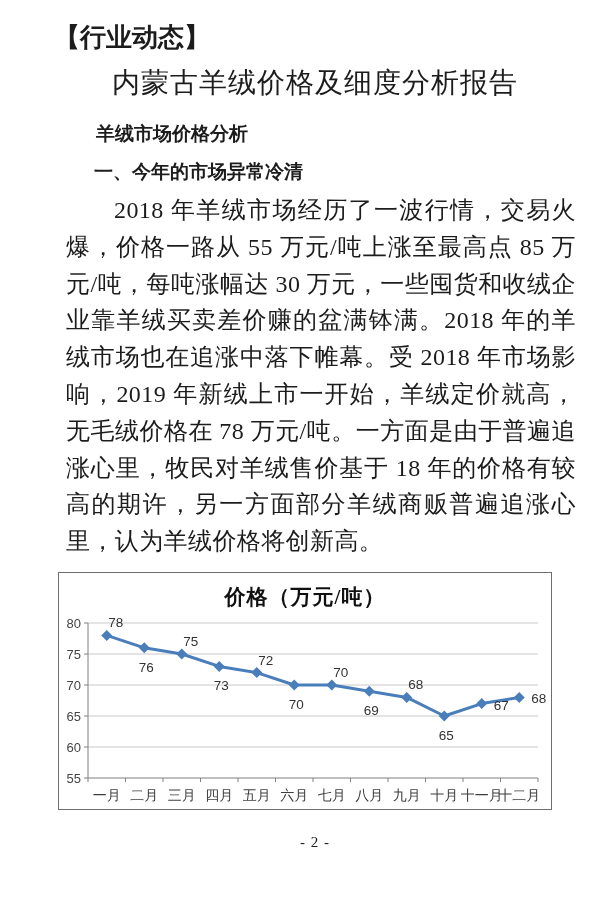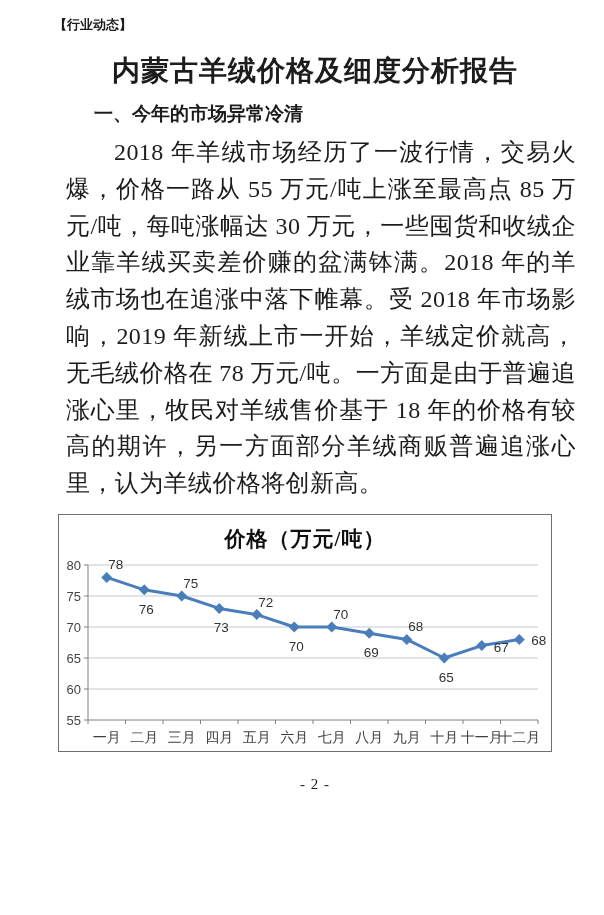--- a/index.html
+++ b/index.html
@@ -1,20 +1,20 @@
 <!DOCTYPE html>
 <html lang="zh"><head>
 <meta charset="utf-8">
 <style>
   html,body{margin:0;padding:0;background:#ffffff;}
   body{width:604px;height:915px;font-family:"Liberation Serif",serif;color:#1c1c1c;}
   .page{position:relative;width:604px;height:915px;overflow:hidden;background:#ffffff;}
   .content{padding:0 28px 0 54px;}
-  .header-tag{margin:0;padding-top:12px;font-family:"Liberation Sans",sans-serif;font-weight:bold;font-size:13px;line-height:26px;}
-  .doc-title{margin:16px 0 0 0;font-size:28px;font-weight:bold;text-align:center;letter-spacing:1px;line-height:34px;}
+  .header-tag{margin:0;padding-top:24px;font-family:"Liberation Sans",sans-serif;font-weight:bold;font-size:26px;line-height:26px;}
+  .doc-title{margin:16px 0 0 0;font-size:28px;font-weight:normal;text-align:center;letter-spacing:1px;line-height:34px;}
   .subtitle{margin:22px 0 0 0;padding-left:42px;font-family:"Liberation Sans",sans-serif;font-weight:bold;font-size:19px;line-height:24px;}
   .section-heading{margin:14px 0 0 0;padding-left:40px;font-weight:bold;font-size:19px;line-height:24px;}
   .body-para{margin:8px 0 0 12px;font-size:24px;line-height:36.8px;text-align:justify;text-indent:2em;letter-spacing:0.4px;}
   .body-para.second{margin-top:16px;}
   .chart-box{margin:12px 0 0 4px;width:492px;height:236px;border:1px solid #6f6f6f;background:#ffffff;}
   .chart-box svg{display:block;}
   .page-number{margin:24px 0 0 0;text-align:center;font-size:15px;letter-spacing:1px;}
   
   .tick{font:13px "Liberation Sans",sans-serif;fill:#454545;}
   .xlab{font:14px "Liberation Sans",sans-serif;fill:#3d3d3d;}
@@ -24,20 +24,21 @@
 </head>
 <body>
 
 <div class="page">
   <div class="content">
 
     <p class="header-tag">【行业动态】</p>
 
     <h1 class="doc-title">内蒙古羊绒价格及细度分析报告</h1>
 
+    <h2 class="subtitle">羊绒市场价格分析</h2>
 
     <h3 class="section-heading">一、今年的市场异常冷清</h3>
 
     <p class="body-para">2018 年羊绒市场经历了一波行情，交易火爆，价格一路从 55 万元/吨上涨至最高点 85 万元/吨，每吨涨幅达 30 万元，一些囤货和收绒企业靠羊绒买卖差价赚的盆满钵满。2018 年的羊绒市场也在追涨中落下帷幕。受 2018 年市场影响，2019 年新绒上市一开始，羊绒定价就高，无毛绒价格在 78 万元/吨。一方面是由于普遍追涨心里，牧民对羊绒售价基于 18 年的价格有较高的期许，另一方面部分羊绒商贩普遍追涨心里，认为羊绒价格将创新高。</p>
 
     <div class="chart-box">
       <svg width="492" height="236" viewBox="0 0 492 236" xmlns="http://www.w3.org/2000/svg">
           <line x1="25" y1="205" x2="29" y2="205" stroke="#808080" stroke-width="1"></line>
           <text x="22" y="209.5" text-anchor="end" class="tick">55</text>
           <line x1="29" y1="174" x2="479" y2="174" stroke="#c9c9c9" stroke-width="1"></line>

